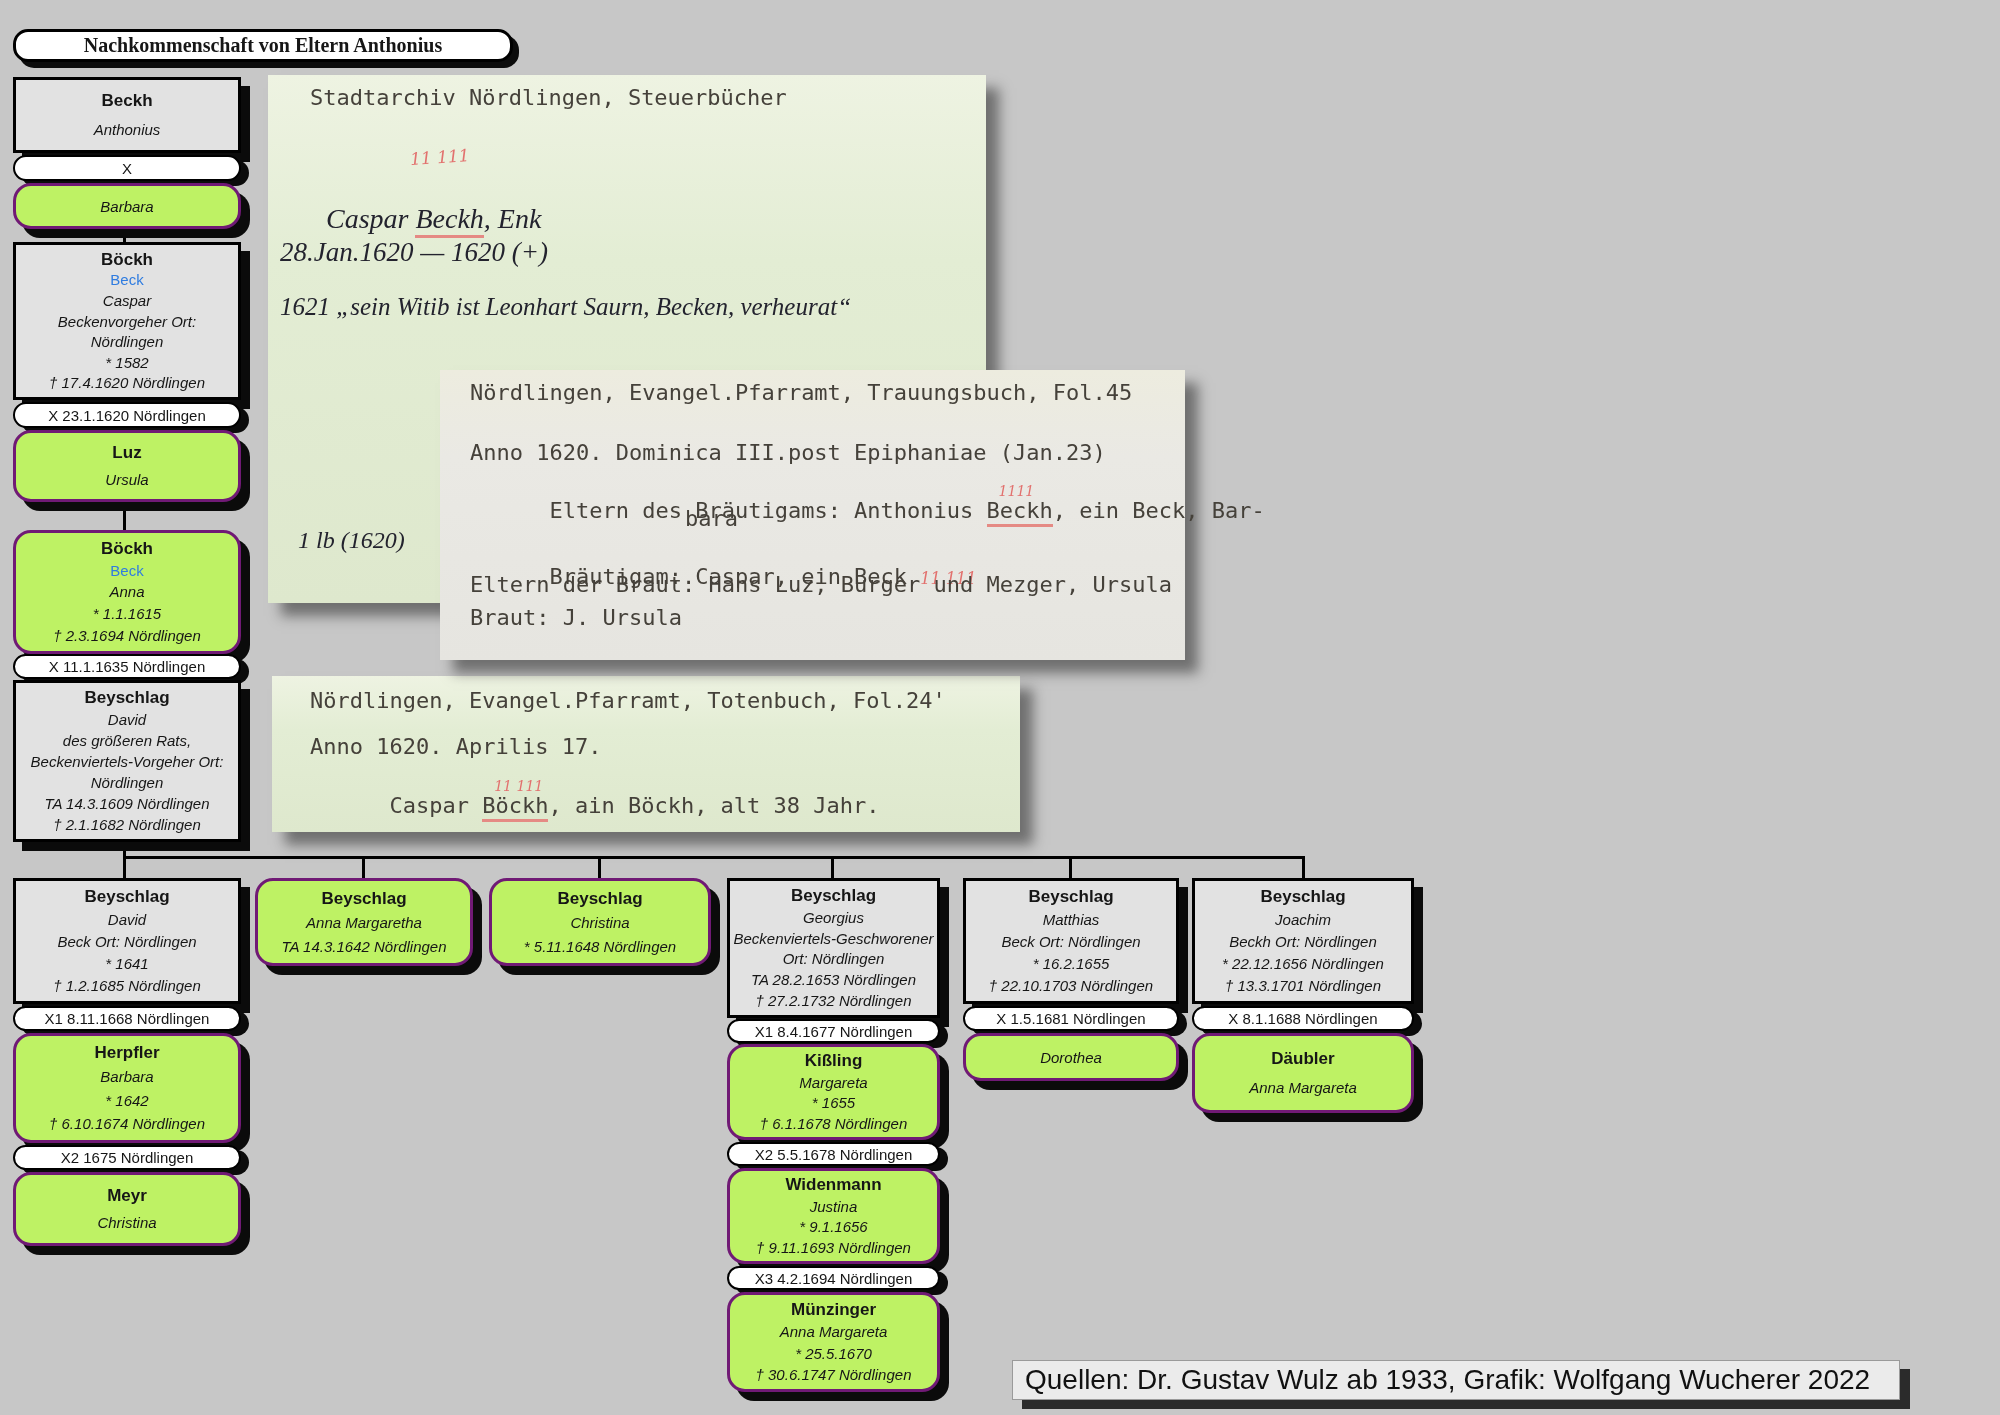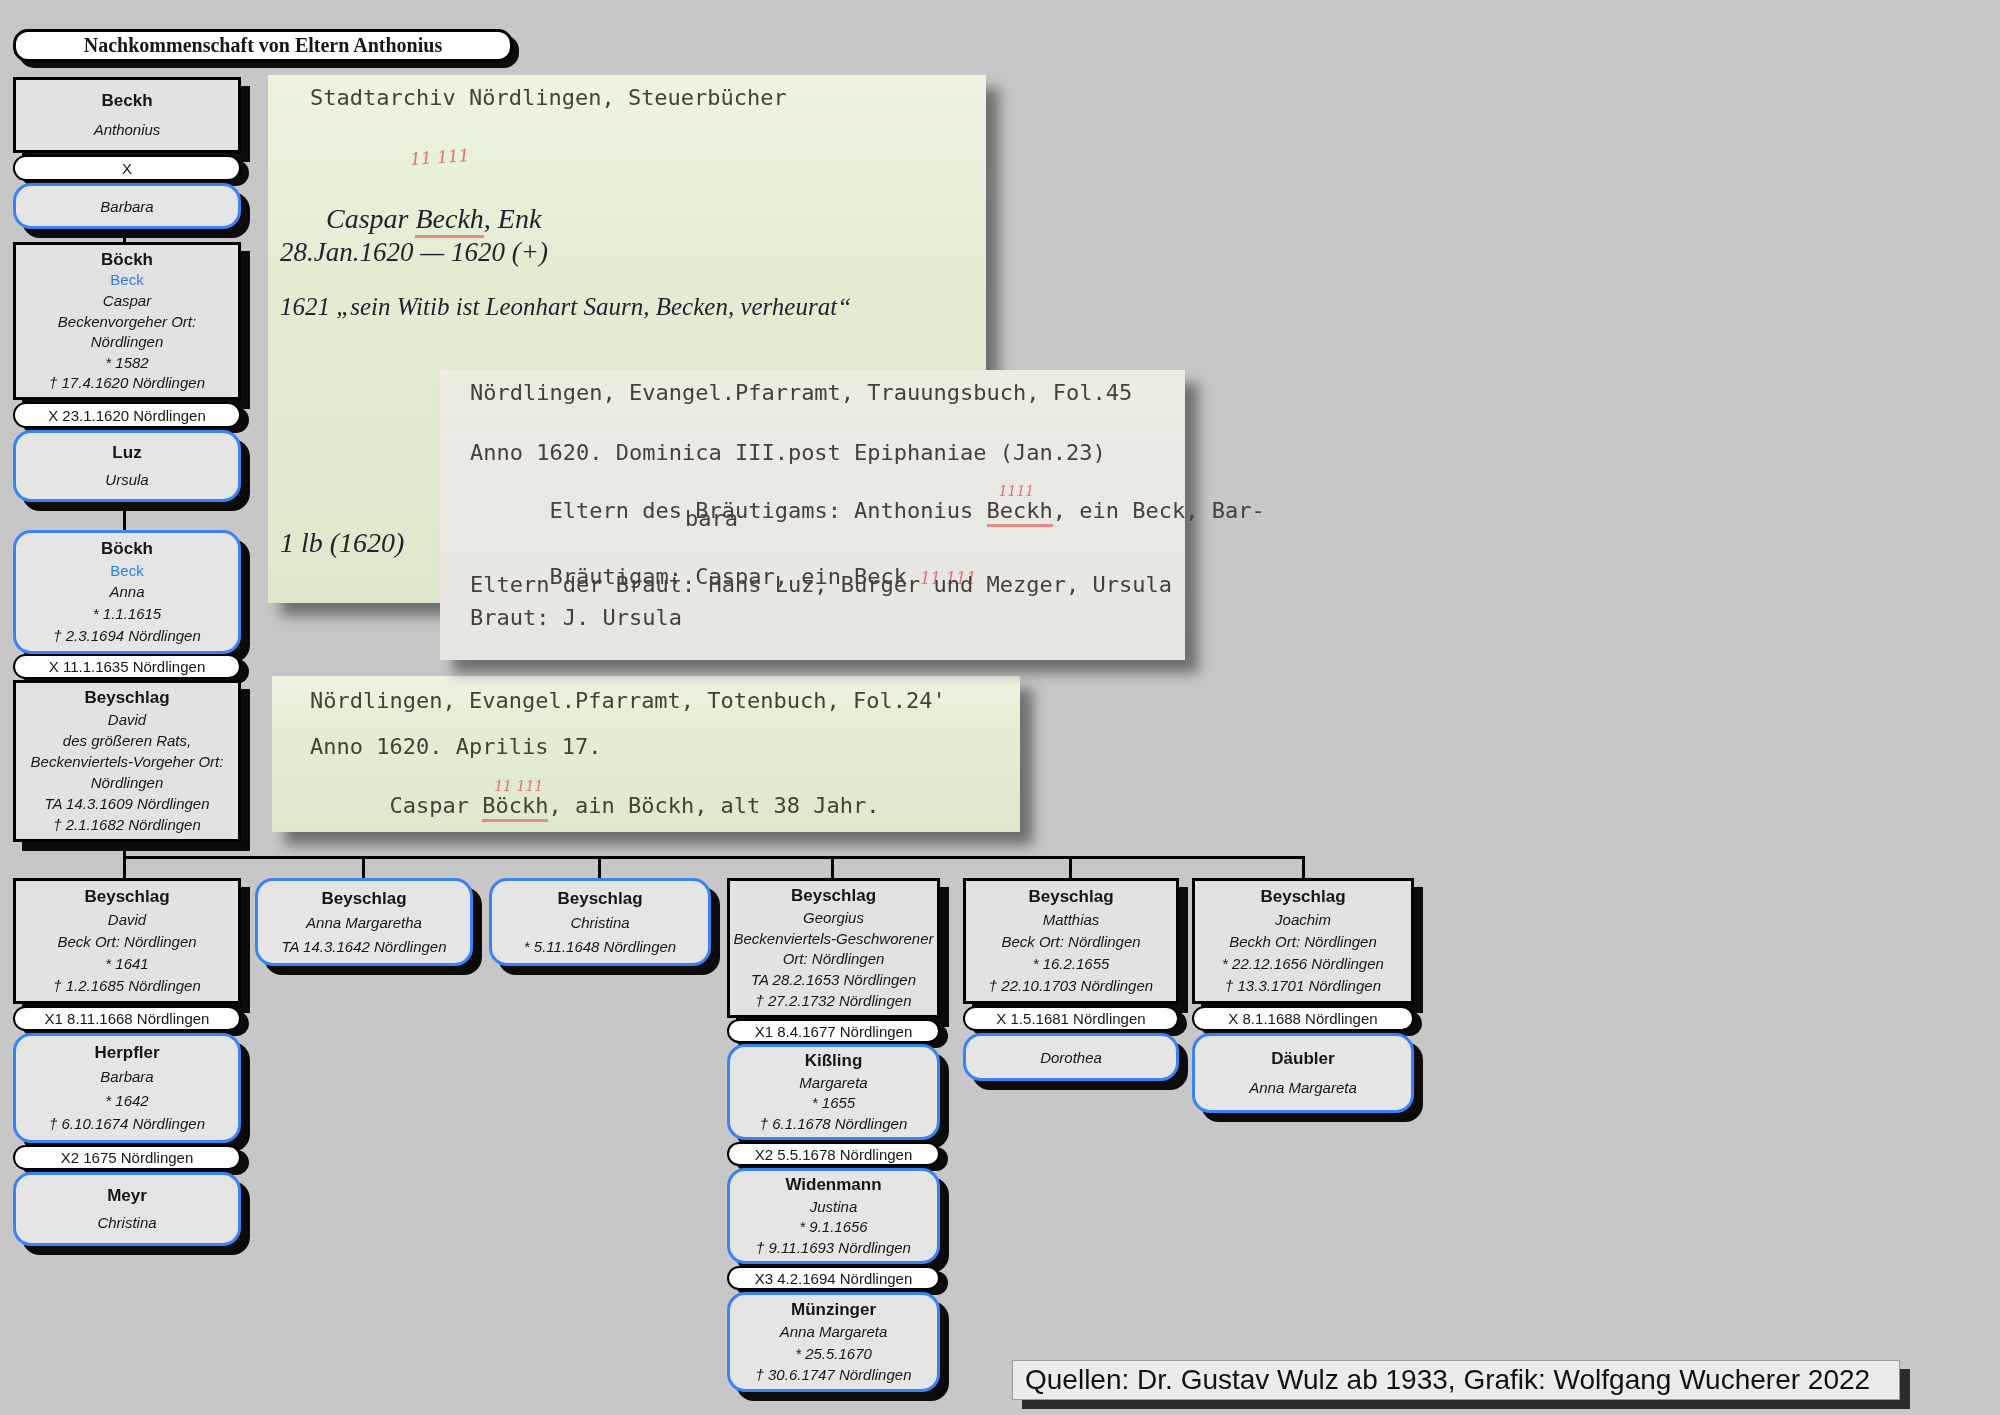--- a/index.html
+++ b/index.html
@@ -4,21 +4,21 @@
 <style>
   html,body{margin:0;padding:0;background:#c7c7c7;}
   #stage{position:relative;width:2000px;height:1415px;background:#c7c7c7;overflow:hidden;
          font-family:"Liberation Sans",sans-serif;color:#161616;}
   .abs{position:absolute;box-sizing:border-box;}
 
   
   .gbox{background:#e2e2e2;border:3px solid #000;box-shadow:9px 9px 0 #0b0b0b;
         display:flex;flex-direction:column;justify-content:space-evenly;align-items:center;
         text-align:center;padding:3px 2px;}
-  .ybox{background:#e5e5e5;border:3px solid #3b82f6;border-radius:18px;box-shadow:9px 9px 0 #0b0b0b;
+  .ybox{background:#bef264;border:3px solid #701a75;border-radius:18px;box-shadow:9px 9px 0 #0b0b0b;
         display:flex;flex-direction:column;justify-content:space-evenly;align-items:center;
         text-align:center;padding:3px 2px;}
   .pill{background:#ffffff;border:2.5px solid #000;border-radius:999px;box-shadow:8px 5px 0 #0b0b0b;
         display:flex;justify-content:center;align-items:center;text-align:center;font-size:15px;}
   .pname{font-weight:bold;font-size:17px;line-height:20px;}
   .palias{font-size:15px;line-height:18px;color:#2f7ce0;}
   .pline{font-size:15px;line-height:19px;font-style:italic;}
 
   
   .vline,.hline{background:#000;}
@@ -54,21 +54,21 @@
   </div>
 
   <div class="abs doc doc-green" style="left:268px;top:75px;width:718px;height:528px">
     <div class="tw" style="left:42px;top:10px">Stadtarchiv Nördlingen, Steuerbücher</div>
     <div class="redmark" style="left:142px;top:72px;font-size:17px;transform:rotate(-4deg)">11 111</div>
     <div class="hand" style="left:16px;top:96px;font-size:28px">
       <span>Caspar </span><span class="redul">Beckh</span><span>, Enk</span>
     </div>
     <div class="hand" style="left:12px;top:162px;font-size:27px">28.Jan.1620 — 1620 (+)</div>
     <div class="hand" style="left:12px;top:218px;font-size:25px">1621 „sein Witib ist Leonhart Saurn, Becken, verheurat“</div>
-    <div class="hand" style="left:12px;top:452px;font-size:28px">1 lb (1620)</div>
+    <div class="hand" style="left:30px;top:452px;font-size:24px">1 lb (1620)</div>
   </div>
 
   <div class="abs doc doc-green" style="left:272px;top:676px;width:748px;height:156px">
     <div class="tw" style="left:38px;top:12px">Nördlingen, Evangel.Pfarramt, Totenbuch, Fol.24'</div>
     <div class="tw" style="left:38px;top:58px">Anno 1620. Aprilis 17.</div>
     <div class="tw" style="left:38px;top:92px">
       <span>Caspar </span><span class="redul relmark"><span>Böckh</span><span class="supmark">11 111</span></span><span>, ain Böckh, alt 38 Jahr.</span>
     </div>
   </div>
 

